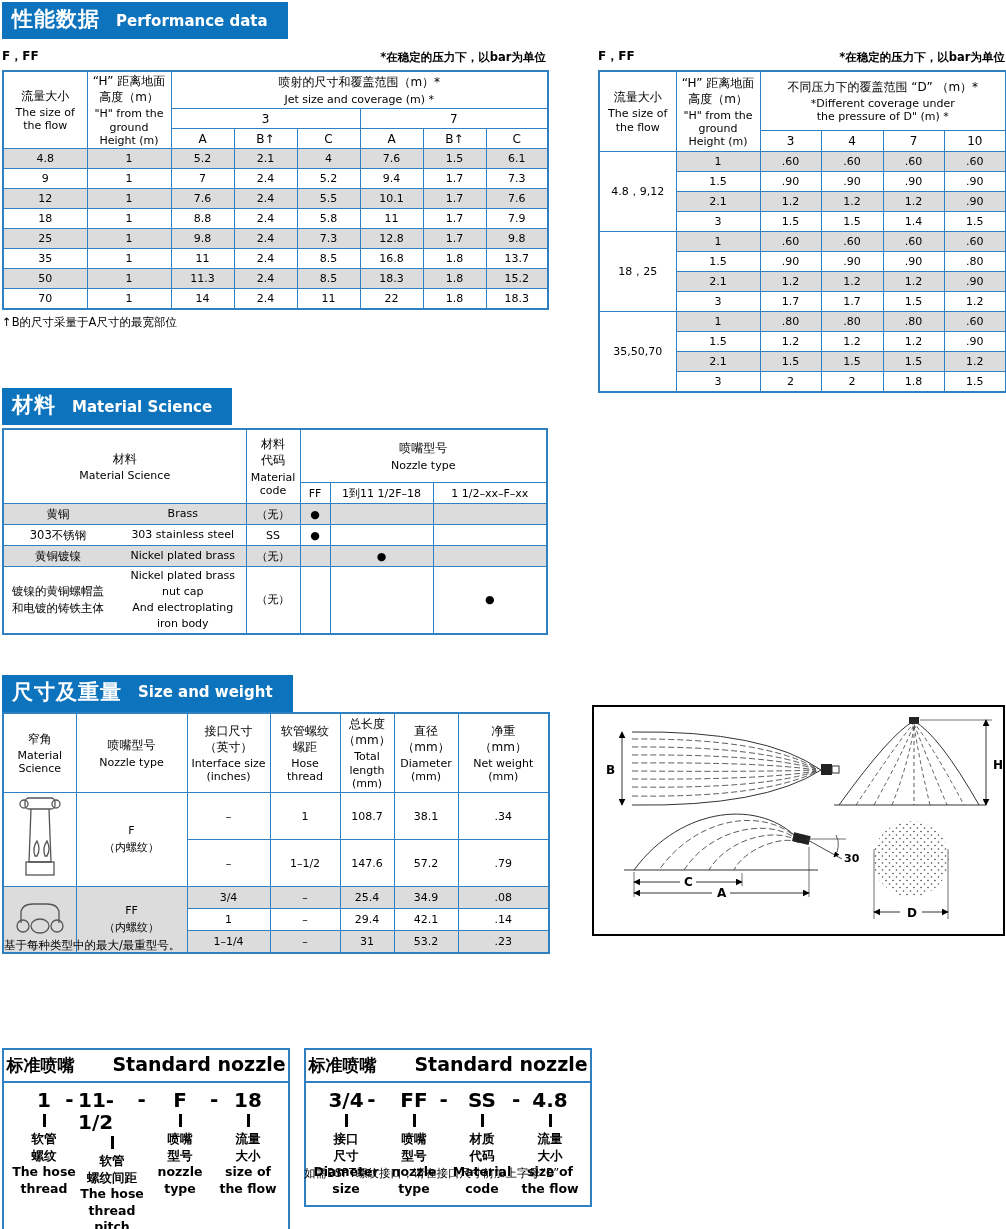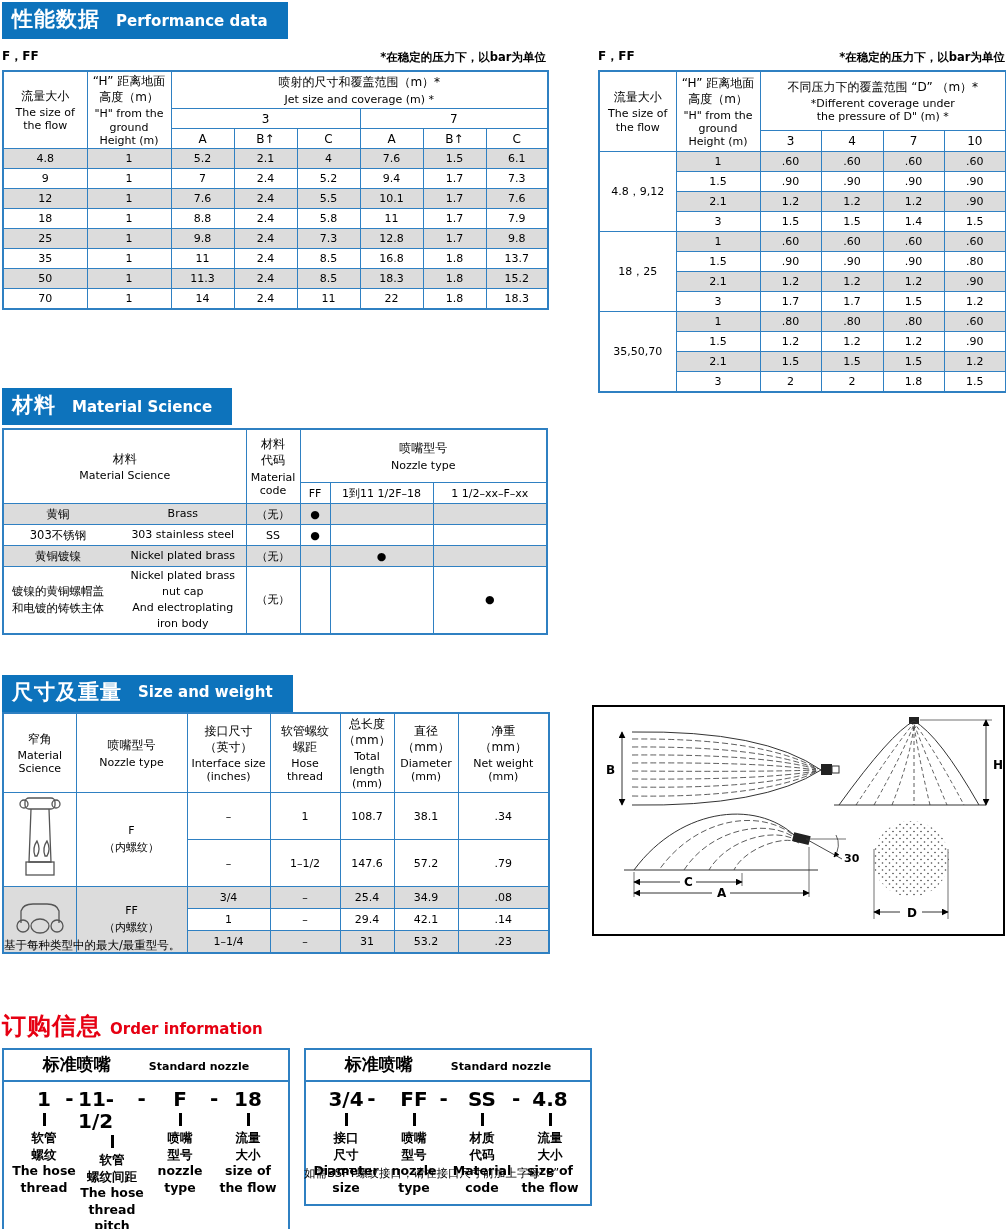--- a/index.html
+++ b/index.html
@@ -43,21 +43,21 @@
   .diagram-panel{position:absolute;border:2px solid #000;background:#fff;}
 
   
   .order-title{position:absolute;display:flex;align-items:baseline;gap:8px;color:#e60012;font-weight:bold;}
   .order-title .ozh{font-size:24px;letter-spacing:1px;}
   .order-title .oen{font-size:15px;}
   .order-box{position:absolute;width:284px;border:2px solid #2f80c2;background:#fff;}
   .ob-header{display:flex;justify-content:center;align-items:baseline;gap:38px;
              border-bottom:2px solid #2f80c2;padding:3px 0 4px;font-weight:bold;}
   .ob-header .hzh{font-size:17px;}
-  .ob-header .hen{font-size:11px;}
+  .ob-header .hen{font-size:19px;}
   .ob-body{position:relative;display:grid;grid-template-columns:repeat(4,1fr);padding:6px 6px 8px;}
   .ob-col{display:flex;flex-direction:column;align-items:center;}
   .ob-code{font-size:20px;font-weight:bold;line-height:1.1;}
   .ob-vbar{width:3px;height:13px;background:#000;margin:3px auto 4px;}
   .ob-lbl{font-weight:bold;font-size:12.5px;line-height:1.32;white-space:pre-line;text-align:center;}
   .ob-dash{position:absolute;top:4px;font-size:20px;font-weight:bold;transform:translateX(-50%);}
   .d1{left:23%;} .d2{left:48.5%;} .d3{left:74%;}
 
   svg text{font-family:"DejaVu Sans",sans-serif;}
 </style>
@@ -195,20 +195,21 @@
             <td>1</td>
             <td>14</td>
             <td>2.4</td>
             <td>11</td>
             <td>22</td>
             <td>1.8</td>
             <td>18.3</td>
           </tr>
         </tbody>
     </table>
+    <div class="footnote" style="margin-top:5px;">↑B的尺寸采量于A尺寸的最宽部位</div>
   </div>
 
   <div style="position:absolute;left:598px;top:48px;width:407px;">
     <div class="tbl-cap">
       <span>F，FF</span>
       <span class="note">*在稳定的压力下，以bar为单位</span>
     </div>
     <table class="t perf" style="width:407px;">
       <colgroup>
           <col style="width:77px">
@@ -625,24 +626,20 @@
         <circle cx="317" cy="152" r="38" fill="url(#dots)" stroke="none"></circle>
         <line x1="280" y1="142" x2="280" y2="212" stroke-width="0.7"></line>
         <line x1="354" y1="142" x2="354" y2="212" stroke-width="0.7"></line>
         <line x1="280" y1="205" x2="306" y2="205" marker-start="url(#ar)"></line>
         <line x1="328" y1="205" x2="354" y2="205" marker-end="url(#ar)"></line>
       </g>
       <text x="313" y="210" font-size="12" font-weight="bold">D</text>
     </svg>
   </div>
 
-  <div class="order-title" style="left:2px;top:1010px;">
-    <span class="ozh">订购信息</span>
-    <span class="oen">Order information</span>
-  </div>
 
   <div class="order-box" style="left:2px;top:1048px;">
     <div class="ob-header">
       <span class="hzh">标准喷嘴</span>
       <span class="hen">Standard nozzle</span>
     </div>
     <div class="ob-body">
       <span class="ob-dash d1">-</span>
       <span class="ob-dash d2">-</span>
       <span class="ob-dash d3">-</span>

